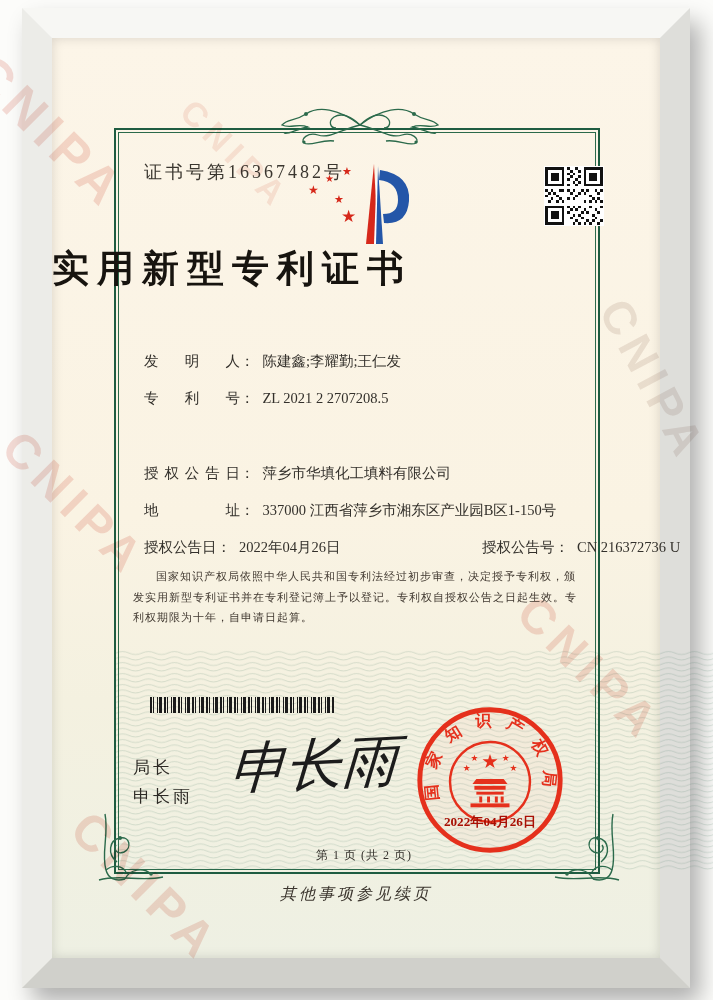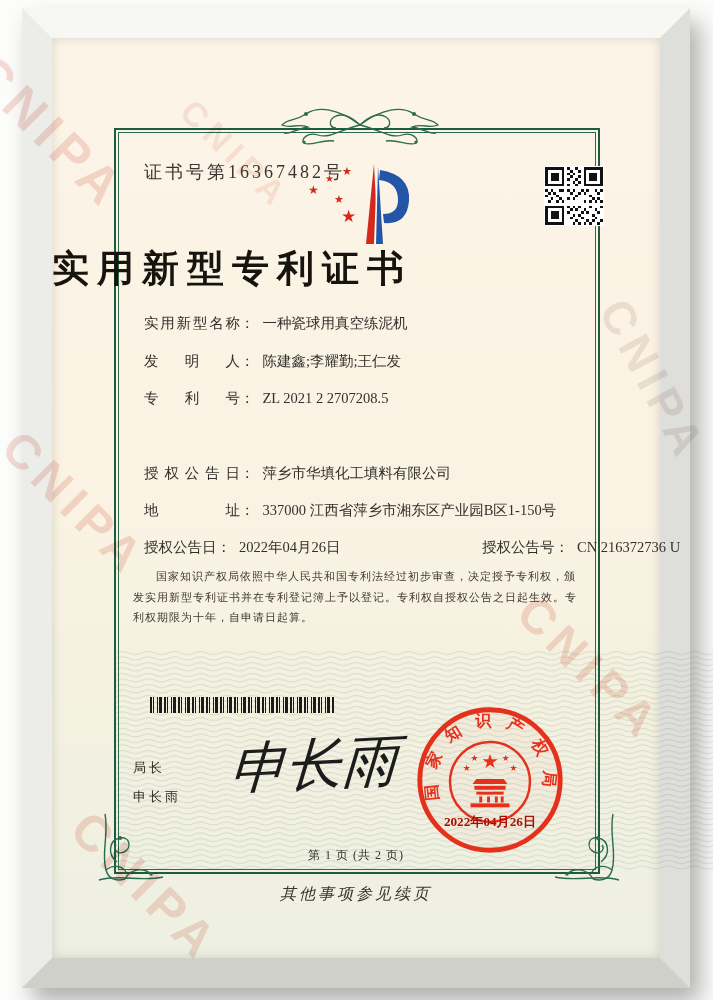--- a/index.html
+++ b/index.html
@@ -42,26 +42,26 @@
   .colon{margin-right:8px;}
   .fval{color:#33302b;}
   .grant2{position:absolute;left:338px;}
 
   .paras{position:absolute;left:81px;right:78px;top:528px;}
   .paras p{margin:0;font-size:11px;line-height:20.5px;text-indent:2.1em;letter-spacing:1px;color:#403830;}
 
   .barcode{position:absolute;left:98px;top:659px;width:184px;height:16px;
     background:repeating-linear-gradient(90deg,#1b1b1b 0 2px,transparent 2px 3px,#1b1b1b 3px 4px,transparent 4px 7px,#1b1b1b 7px 8px,transparent 8px 9px,#1b1b1b 9px 12px,transparent 12px 14px);}
 
-  .signer{position:absolute;left:81px;top:715px;font-size:13px;letter-spacing:3px;color:#2e2b26;line-height:29px;}
+  .signer{position:absolute;left:81px;top:715px;font-size:17px;letter-spacing:3px;color:#2e2b26;line-height:29px;}
   .autograph{position:absolute;left:178px;top:690px;font-size:56px;font-style:italic;color:#1c1c1c;letter-spacing:0px;transform:rotate(-3deg) skewX(-6deg);white-space:nowrap;}
 
   .seal{position:absolute;left:360px;top:664px;width:156px;height:156px;}
 
-  .pageinfo{position:absolute;left:0;top:809px;width:100%;text-align:center;font-size:12px;letter-spacing:1px;color:#33302b;}
+  .pageinfo{position:absolute;left:0;top:809px;width:100%;text-align:center;font-size:12px;letter-spacing:1px;color:#33302b;padding-left:8px;}
   .footnote{position:absolute;left:0;top:846px;width:100%;text-align:center;font-size:16px;font-style:italic;letter-spacing:3px;color:#3b352e;}
 
   
   .wm{position:absolute;z-index:50;pointer-events:none;font-family:"Liberation Sans","DejaVu Sans",sans-serif;
     font-weight:700;color:rgba(226,148,138,.32);mix-blend-mode:multiply;letter-spacing:7px;transform-origin:left top;}
 </style>
 </head>
 <body>
 
 <div id="root">
@@ -136,23 +136,20 @@
         </div>
 
         <svg class="qr" viewBox="0 0 21 21" shape-rendering="crispEdges">
           <rect width="21" height="21" fill="#ffffff"></rect>
           <path fill="#111" fill-rule="evenodd" d="M0 0h7v7H0z M1 1v5h5V1z M2 2h3v3H2z M14 0h7v7h-7z M15 1v5h5V1z M16 2h3v3h-3z M0 14h7v7H0z M1 15v5h5v-5z M2 16h3v3H2z"></path>
           <path fill="#111" d="M8 0h1v1H8z M11 0h1v1h-1z M9 1h1v1H9z M12 1h1v1h-1z M8 2h1v1H8z M10 2h1v1h-1z M9 3h1v1H9z M12 3h1v1h-1z M8 4h1v1H8z M11 4h1v1h-1z M10 5h1v1h-1z M12 5h1v1h-1z M8 6h1v1H8z M11 6h1v1h-1z M0 8h1v1H0z M2 8h1v1H2z M5 8h1v1H5z M6 8h1v1H6z M1 9h1v1H1z M3 9h1v1H3z M0 10h1v1H0z M4 10h1v1H4z M2 11h1v1H2z M5 11h1v1H5z M1 12h1v1H1z M4 12h1v1H4z M6 12h1v1H6z M8 8h1v1H8z M10 8h1v1h-1z M13 8h1v1h-1z M15 8h1v1h-1z M18 8h1v1h-1z M20 8h1v1h-1z M9 9h1v1H9z M12 9h1v1h-1z M14 9h1v1h-1z M19 9h1v1h-1z M11 10h1v1h-1z M16 10h1v1h-1z M8 11h1v1H8z M10 11h1v1h-1z M17 11h1v1h-1z M19 11h1v1h-1z M14 12h1v1h-1z M16 12h1v1h-1z M18 12h1v1h-1z M20 12h1v1h-1z M8 14h1v1H8z M10 14h1v1h-1z M12 14h1v1h-1z M16 14h1v1h-1z M20 14h1v1h-1z M9 15h1v1H9z M11 15h1v1h-1z M14 15h1v1h-1z M18 15h1v1h-1z M8 16h1v1H8z M13 16h1v1h-1z M15 16h1v1h-1z M19 16h1v1h-1z M10 17h1v1h-1z M12 17h1v1h-1z M17 17h1v1h-1z M9 18h1v1H9z M13 18h1v1h-1z M18 18h1v1h-1z M11 19h1v1h-1z M15 19h1v1h-1z M17 19h1v1h-1z M20 19h1v1h-1z M10 20h1v1h-1z M12 20h1v1h-1z M14 20h1v1h-1z M16 20h1v1h-1z M19 20h1v1h-1z"></path>
         </svg>
 
         <div class="title">实用新型专利证书</div>
 
-        <div class="frow" style="top:276px">
-          <span class="flabel">实用新型名称</span><span class="colon">：</span><span class="fval">一种瓷球用真空练泥机</span>
-        </div>
         <div class="frow" style="top:314px">
           <span class="flabel">发明人</span><span class="colon">：</span><span class="fval">陈建鑫;李耀勤;王仁发</span>
         </div>
         <div class="frow" style="top:351px">
           <span class="flabel">专利号</span><span class="colon">：</span><span class="fval">ZL 2021 2 2707208.5</span>
         </div>
         <div class="frow" style="top:426px">
           <span class="flabel">授权公告日</span><span class="colon">：</span><span class="fval">萍乡市华填化工填料有限公司</span>
         </div>
         <div class="frow" style="top:463px">

